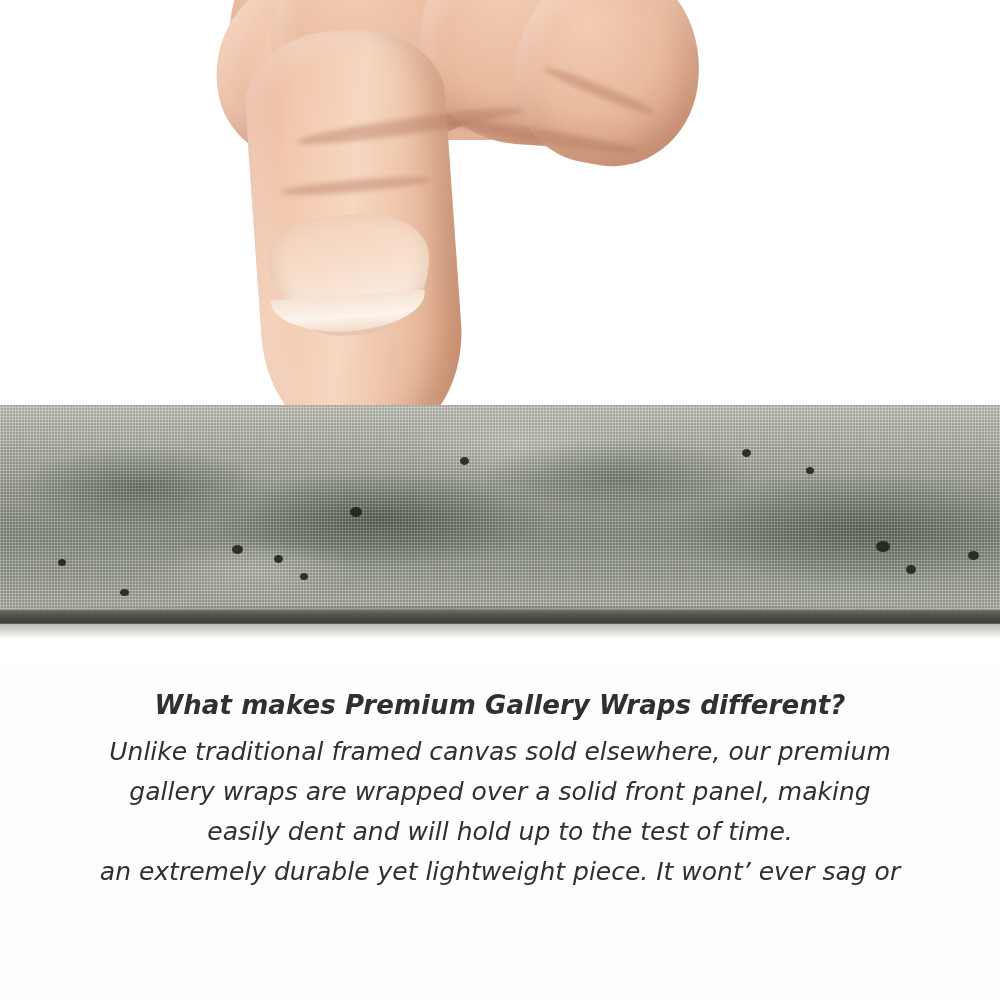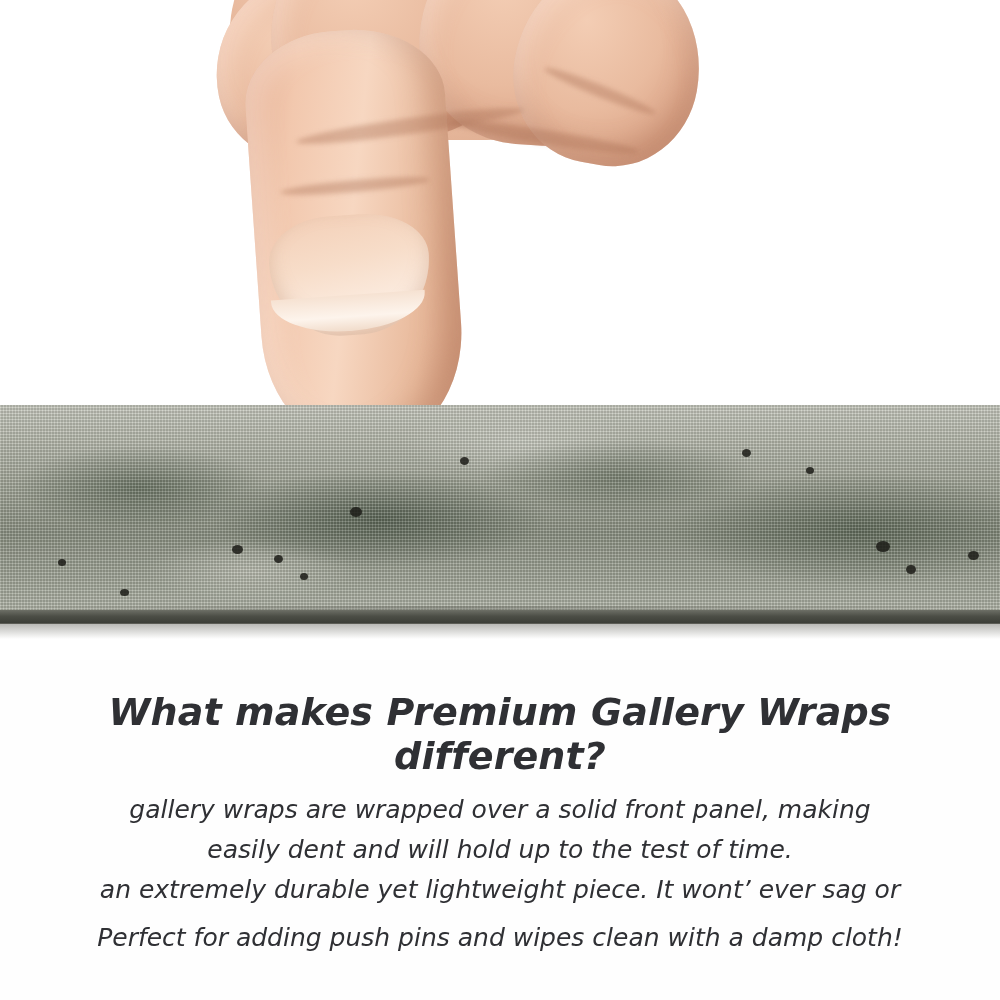--- a/index.html
+++ b/index.html
@@ -169,21 +169,21 @@
     position: absolute;
     left: 0;
     top: 690px;
     width: 1000px;
     text-align: center;
     color: #2f3034;
     font-family: "DejaVu Sans", sans-serif;
     font-style: italic;
   }
   .caption-heading {
-    font-size: 38px;
+    font-size: 26px;
     font-weight: 600;
     letter-spacing: 0.1px;
     margin-bottom: 12px;
   }
   .caption-line {
     font-size: 25px;
     line-height: 40px;
     font-weight: 400;
   }
   .caption-final {
@@ -232,19 +232,19 @@
         <div class="speck" style="left:58px;  top:154px; width:8px;  height:7px;"></div>
       </div>
       <div class="wrap-taper"></div>
       <div class="wrap-edge"></div>
       <div class="wrap-shadow"></div>
     </div>
   </div>
 
   <div class="caption">
     <div class="caption-heading">What makes Premium Gallery Wraps different?</div>
+    <div class="caption-line">Unlike traditional framed canvas sold elsewhere, our premium</div>
     <div class="caption-line">gallery wraps are wrapped over a solid front panel, making</div>
     <div class="caption-line">easily dent and will hold up to the test of time.</div>
     <div class="caption-line">an extremely durable yet lightweight piece. It wont’ ever sag or</div>
-    <div class="caption-final">Perfect for adding push pins and wipes clean with a damp cloth!</div>
   </div>
 
 </div>
 
 </body></html>

